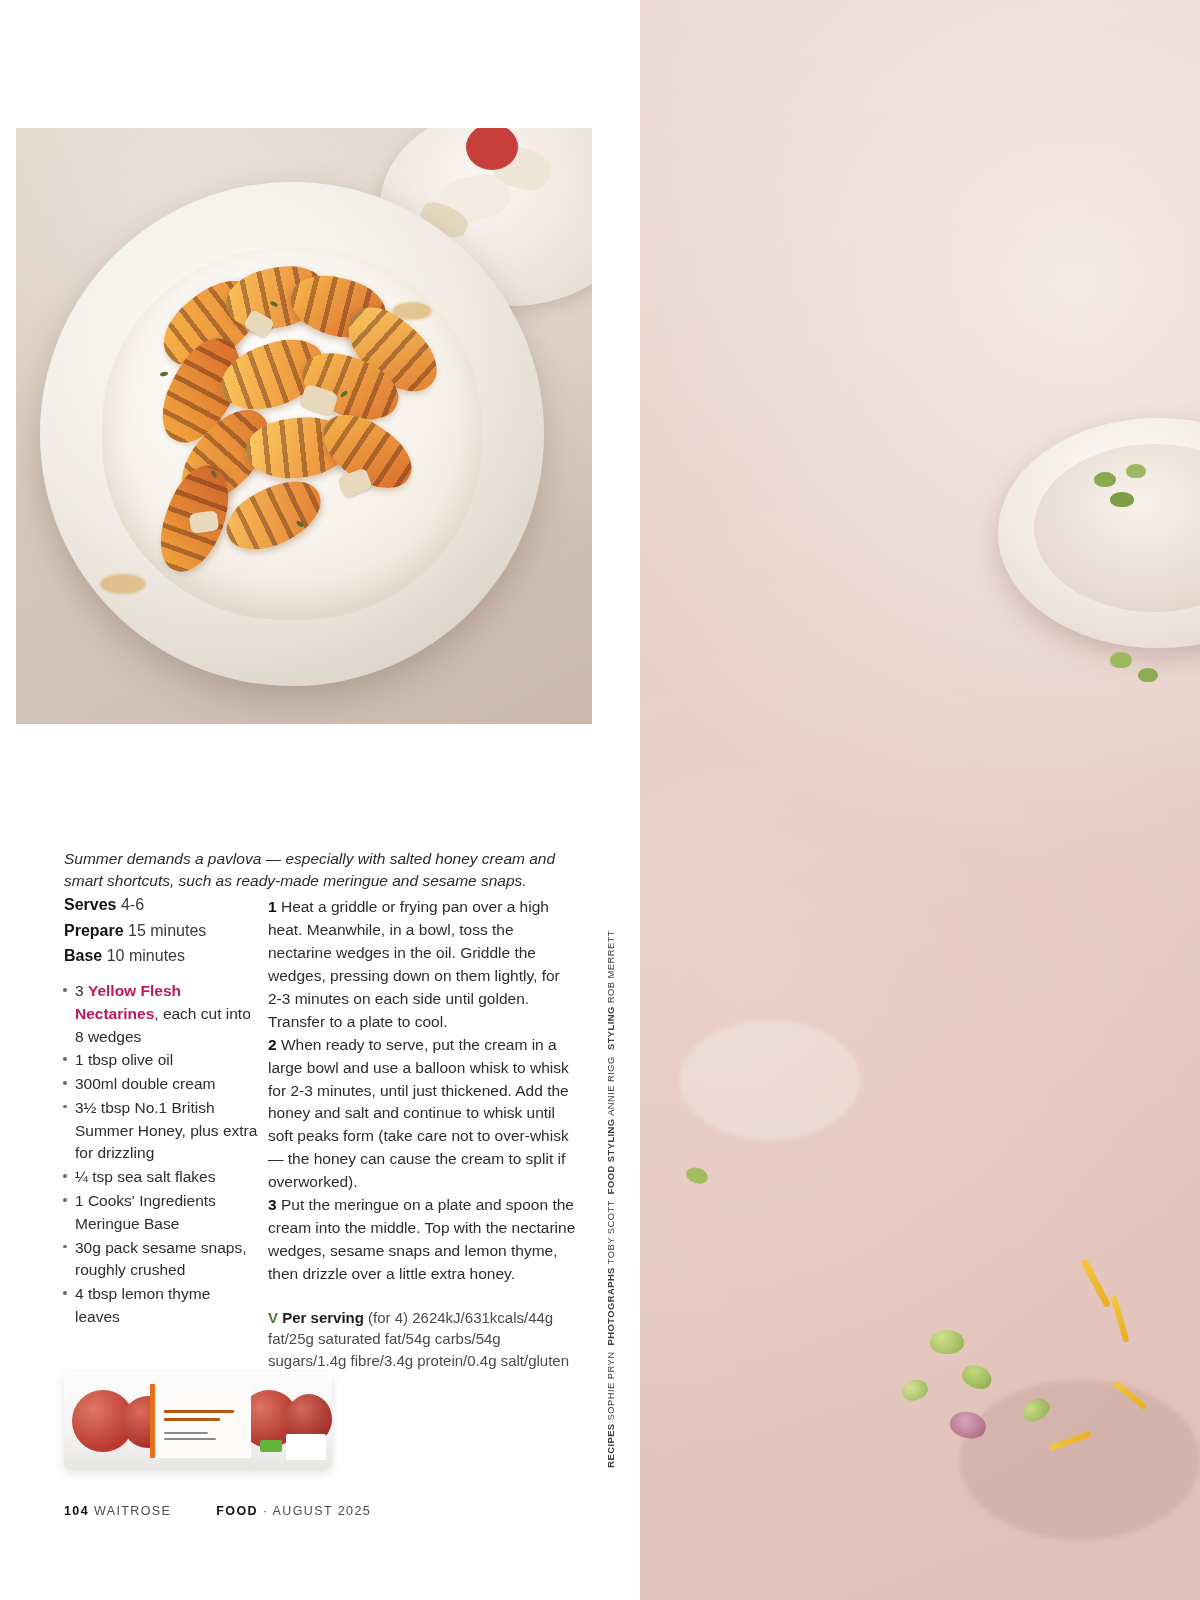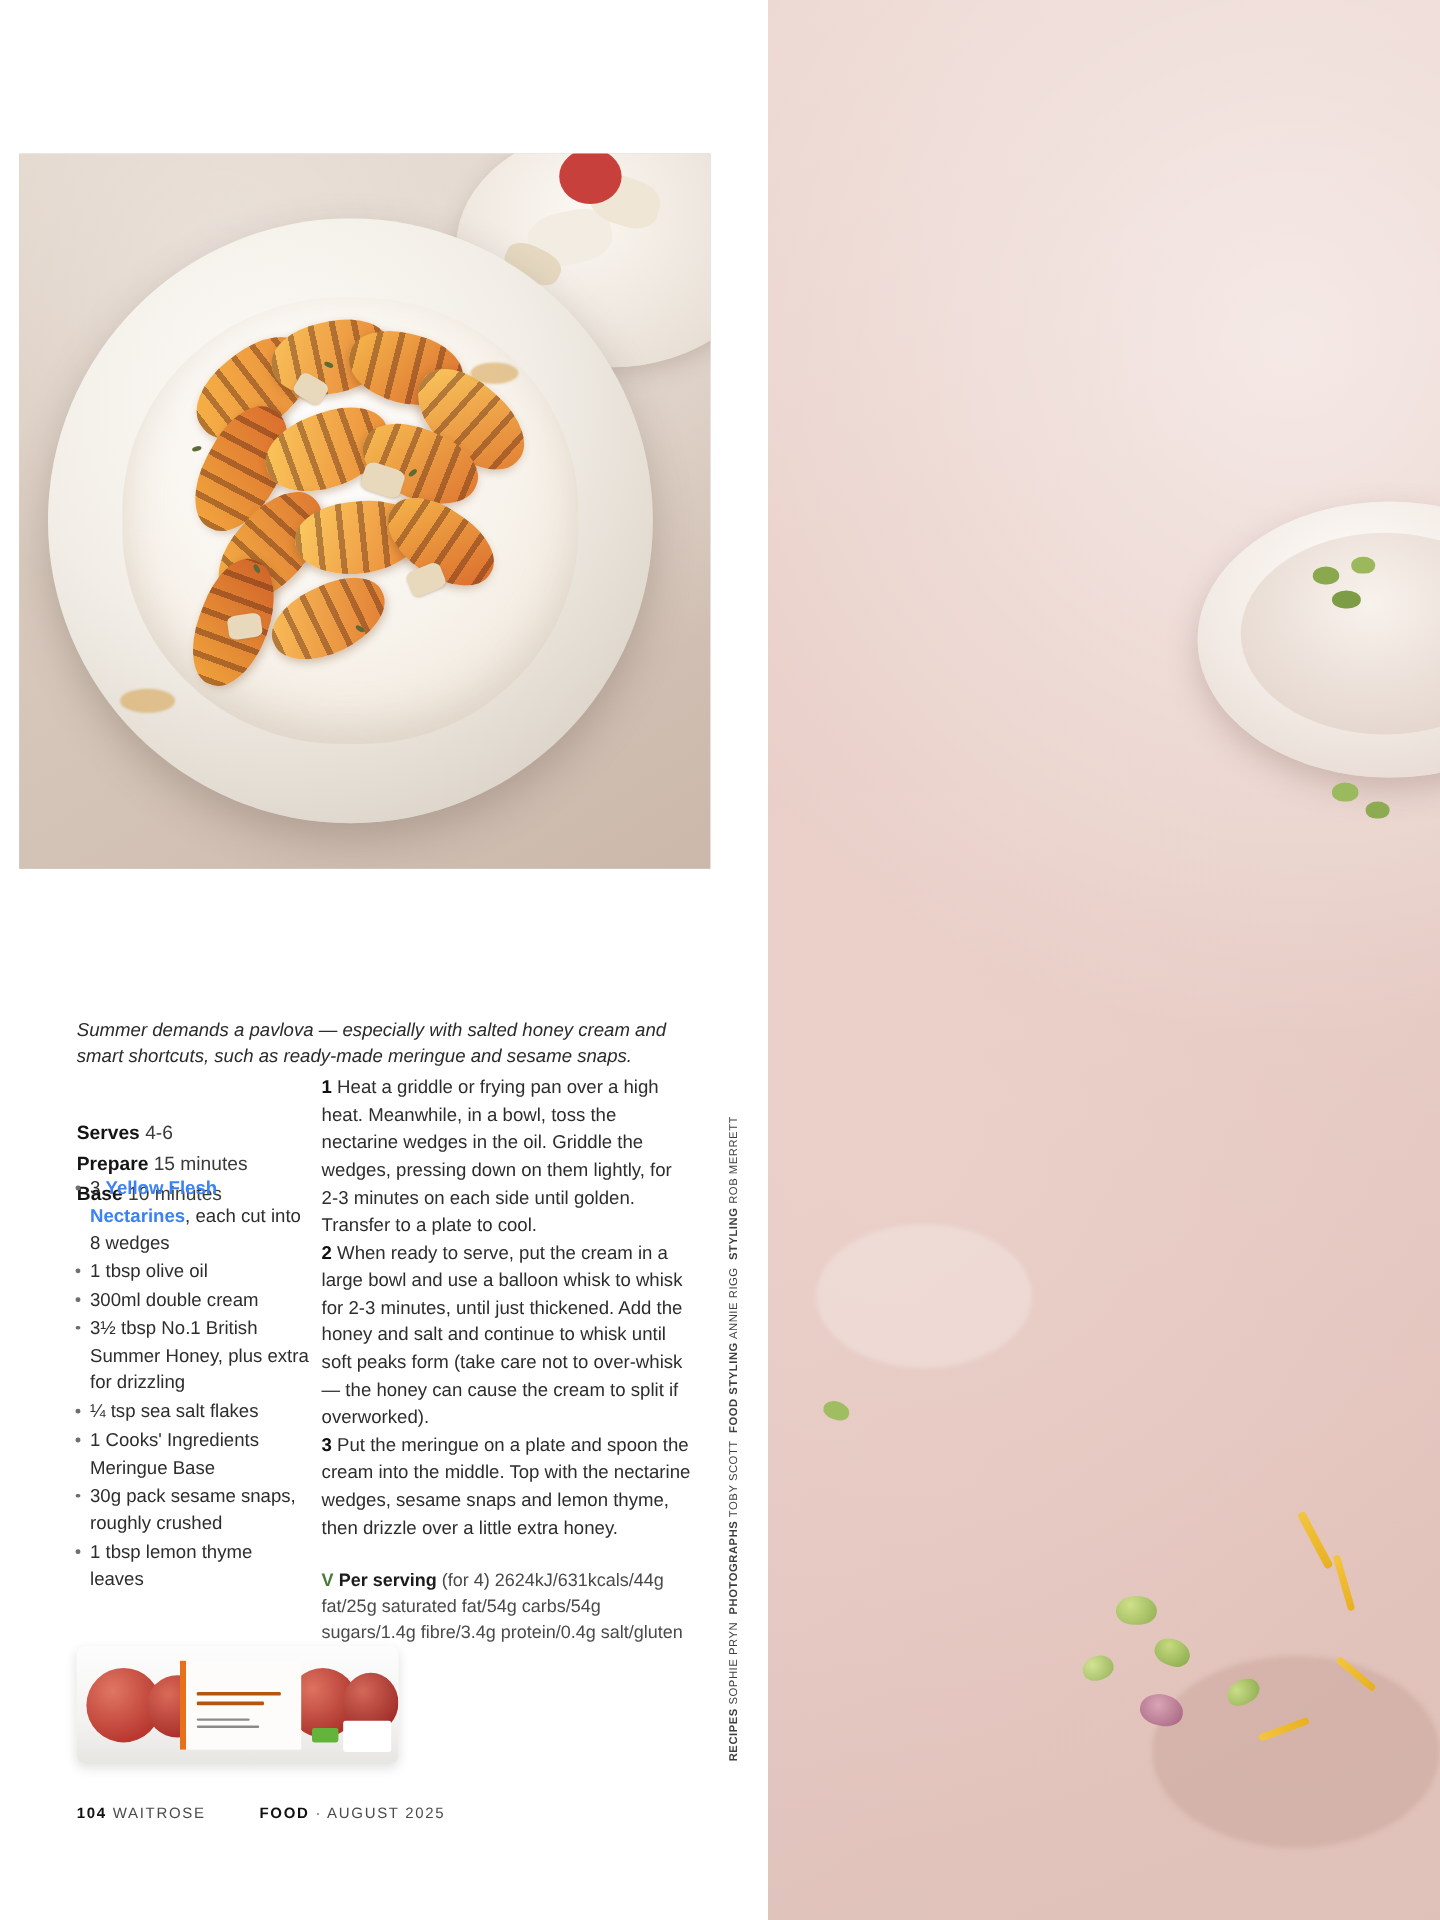--- a/index.html
+++ b/index.html
@@ -122,34 +122,34 @@
   }
   .left-title{
     position:absolute;left:64px;top:770px;width:510px;
     font-size:28px;line-height:1.14;
   }
   .left-standfirst{
     position:absolute;left:64px;top:832px;width:512px;
     font-style:italic;font-size:15.5px;line-height:1.42;color:#2b2b2b;
   }
   .left-meta{
-    position:absolute;left:64px;top:932px;width:190px;
+    position:absolute;left:64px;top:892px;width:190px;
     font-size:16px;line-height:1.6;color:#3a3a3a;
   }
   .left-meta b{color:#141414;}
   .ing-list{
     position:absolute;left:62px;top:980px;width:196px;
     font-size:15.5px;line-height:1.47;color:#2d2d2d;
     list-style:none;margin:0;padding:0;
   }
   .ing-list li{position:relative;padding-left:13px;margin-bottom:1px;}
   .ing-list li::before{
     content:"";position:absolute;left:1px;top:8px;width:3.5px;height:3.5px;border-radius:50%;background:#6f6f6f;
   }
-  .ing-list b{color:#3b82f6;font-weight:bold;margin-top:38px;}
+  .ing-list b{color:#be185d;font-weight:bold;margin-top:38px;}
 
   .method-left{
     position:absolute;left:268px;top:896px;width:308px;
     font-size:15.5px;line-height:1.48;color:#2d2d2d;
   }
   .method-left p{margin:0;}
   .method-left .num{font-weight:bold;color:#111;}
 
   .nutri{
     font-size:15px;line-height:1.42;color:#4a4a4a;
@@ -235,21 +235,21 @@
     </div>
 
     <ul class="ing-list" id="left-ingredients">
         <li><span>3 </span><b>Yellow Flesh Nectarines</b><span>, each cut into 8 wedges</span></li>
         <li><span>1 tbsp olive oil</span></li>
         <li><span>300ml double cream</span></li>
         <li><span>3½ tbsp No.1 British Summer Honey, plus extra for drizzling</span></li>
         <li><span>¼ tsp sea salt flakes</span></li>
         <li><span>1 Cooks' Ingredients Meringue Base</span></li>
         <li><span>30g pack sesame snaps, roughly crushed</span></li>
-        <li><span>1 tbsp lemon thyme leaves</span></li>
+        <li><span>4 tbsp lemon thyme leaves</span></li>
       </ul>
 
     <div class="method-left" id="left-method">
         <p><span class="num">1</span><span> Heat a griddle or frying pan over a high heat. Meanwhile, in a bowl, toss the nectarine wedges in the oil. Griddle the wedges, pressing down on them lightly, for 2-3 minutes on each side until golden. Transfer to a plate to cool.</span></p>
         <p><span class="num">2</span><span> When ready to serve, put the cream in a large bowl and use a balloon whisk to whisk for 2-3 minutes, until just thickened. Add the honey and salt and continue to whisk until soft peaks form (take care not to over-whisk — the honey can cause the cream to split if overworked).</span></p>
         <p><span class="num">3</span><span> Put the meringue on a plate and spoon the cream into the middle. Top with the nectarine wedges, sesame snaps and lemon thyme, then drizzle over a little extra honey.</span></p>
       </div>
 
     <p class="nutri nutri-left">
       <span class="v">V</span>

